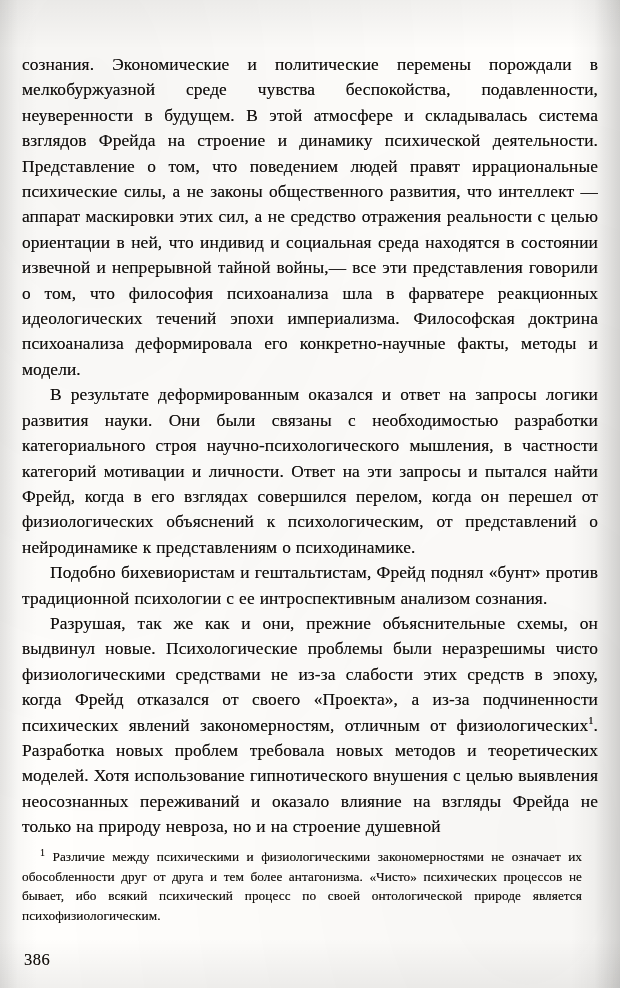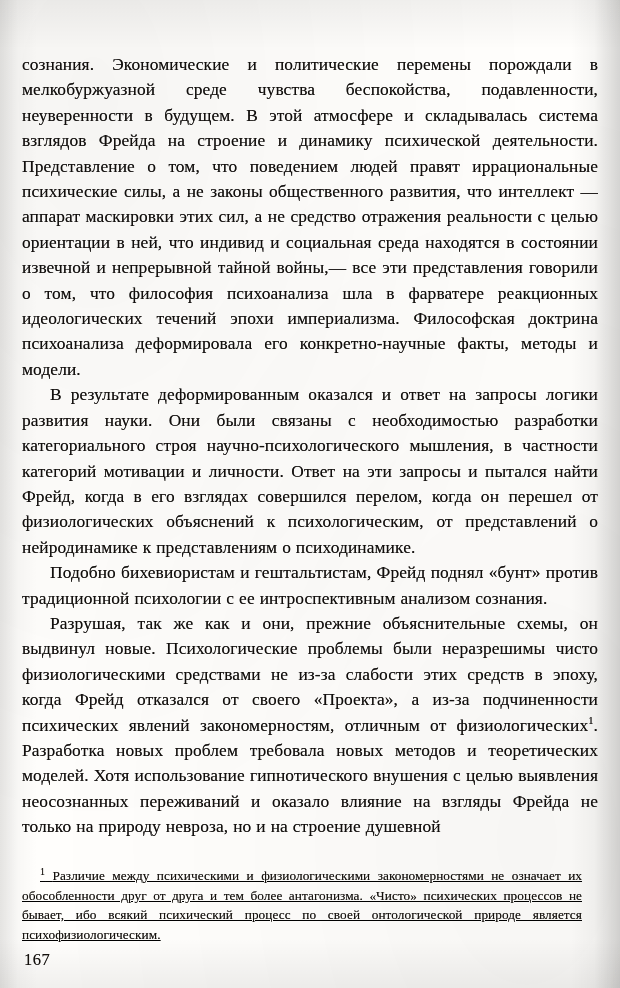--- a/index.html
+++ b/index.html
@@ -49,23 +49,22 @@
     word-spacing: 0.5px;
     font-weight: 400;
     text-shadow: 0 0 0.6px rgba(0,0,0,0.55);
   }
   p.body-par + p.body-par {
     text-indent: 28px;
   }
   .footnote-wrap {
     position: absolute;
     left: 22px;
-    top: 862px;
+    top: 843px;
     width: 560px;
-    text-decoration: underline;
   }
   .footnote-rule {
     width: 0;
     height: 0;
     border: none;
     margin: 0;
   }
   p.footnote {
     margin: 0;
     font-size: 13.3px;
@@ -125,17 +124,17 @@
     <p class="body-par">В результате деформированным оказался и ответ на запросы логики развития науки. Они были связаны с необходимостью разработки категориального строя научно-психологического мышления, в частности категорий мотивации и личности. Ответ на эти запросы и пытался найти Фрейд, когда в его взглядах совершился перелом, когда он перешел от физиологических объяснений к психологическим, от представлений о нейродинамике к представлениям о психодинамике.</p>
     <p class="body-par">Подобно бихевиористам и гештальтистам, Фрейд поднял «бунт» против традиционной психологии с ее интроспективным анализом сознания.</p>
     <p class="body-par"><span>Разрушая, так же как и они, прежние объяснительные схемы, он выдвинул новые. Психологические проблемы были неразрешимы чисто физиологическими средствами не из-за слабости этих средств в эпоху, когда Фрейд отказался от своего «Проекта», а из-за подчиненности психических явлений закономерностям, отличным от физиологических</span><sup class="ref">1</sup><span>. Разработка новых проблем требовала новых методов и теоретических моделей. Хотя использование гипнотического внушения с целью выявления неосознанных переживаний и оказало влияние на взгляды Фрейда не только на природу невроза, но и на строение душевной</span></p>
   </div>
 
   <div class="footnote-wrap">
     <hr class="footnote-rule">
     <p class="footnote"><span class="fn-marker">1</span> <span>Различие между психическими и физиологическими закономерностями не означает их обособленности друг от друга и тем более антагонизма. «Чисто» психических процессов не бывает, ибо всякий психический процесс по своей онтологической природе является психофизиологическим.</span></p>
   </div>
 
-  <div class="page-number">167</div>
+  <div class="page-number">386</div>
 
   <div class="edge-shade-left"></div>
   <div class="edge-shade-right"></div>
 </div>
 
 </body></html>

